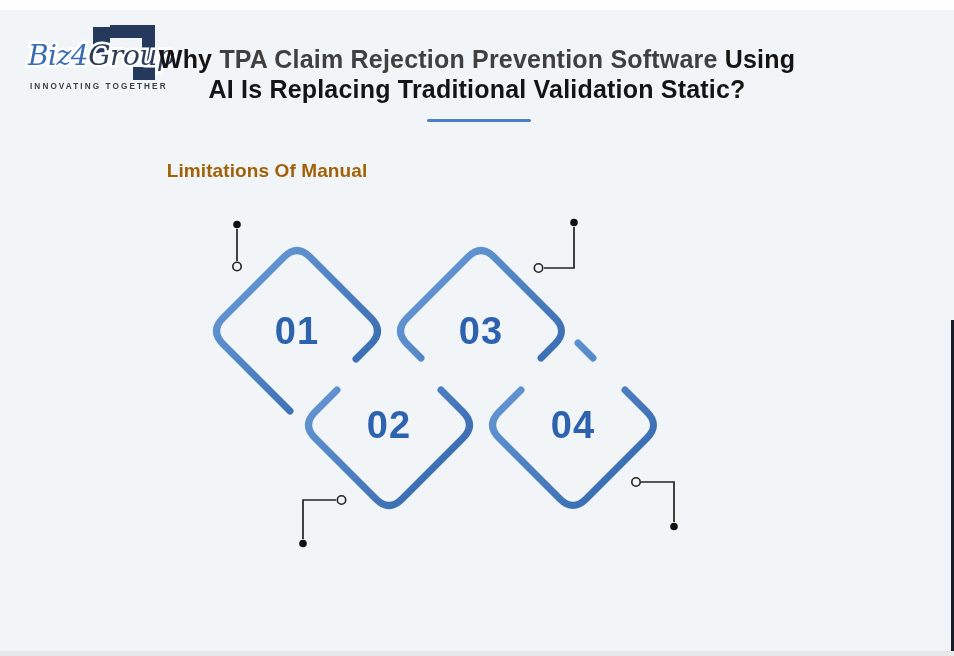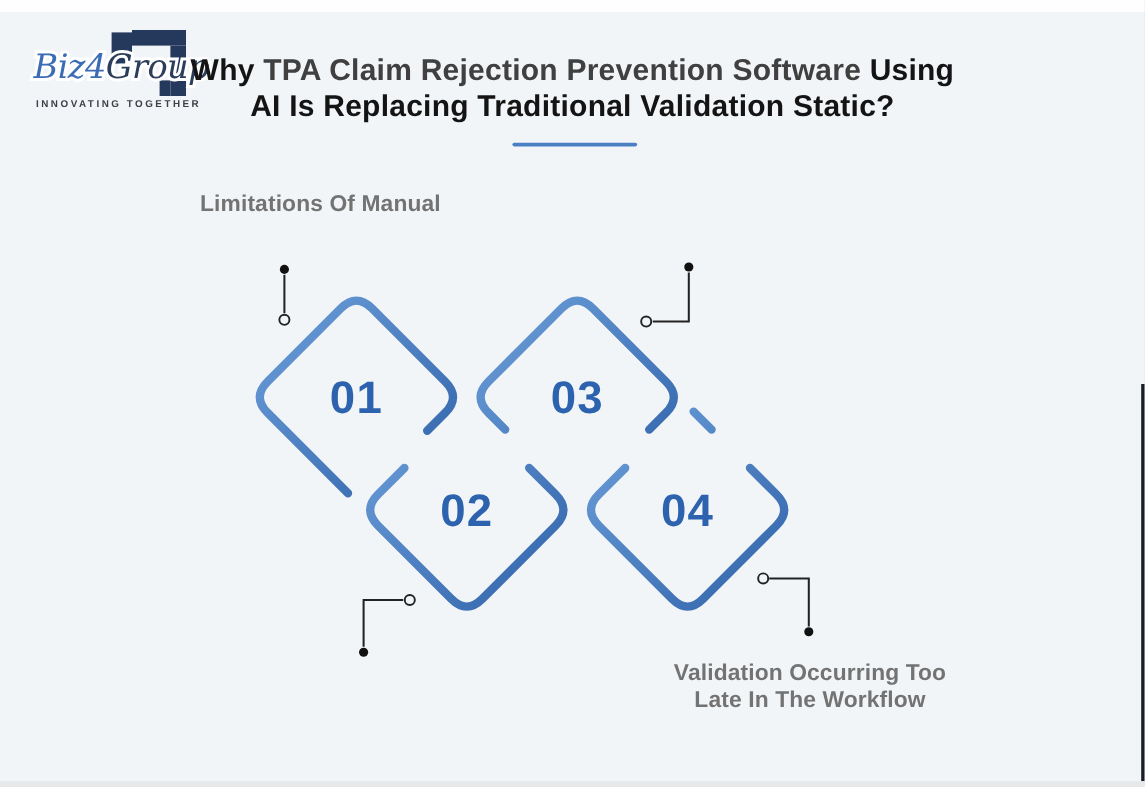--- a/index.html
+++ b/index.html
@@ -31,21 +31,21 @@
   
   .diagram-svg { position:absolute; left:0; top:0; }
   .num { font-family:"Liberation Sans", sans-serif; font-size:38px; font-weight:bold;
          text-anchor:middle; letter-spacing:1px; }
   .connector { stroke:#222222; stroke-width:1.7; fill:none; }
   .dot-filled { fill:#111111; }
   .dot-open { fill:#f2f5f8; stroke:#222222; stroke-width:1.6; }
 
   
   .label { position:absolute; transform:translateX(-50%); text-align:center;
-           font-size:19px; line-height:21.5px; font-weight:700; color:#737373;
+           font-size:19px; line-height:21.5px; font-weight:700; color:#a16207;
            white-space:nowrap; letter-spacing:0.1px; }
 </style>
 </head>
 <body>
 
 <div class="canvas">
 
   <div class="top-strip"></div>
 
   <svg class="logo-svg" width="170" height="80" viewBox="0 0 170 80">
@@ -116,20 +116,16 @@
     <g>
       <path class="connector" d="M641,482 L674,482 L674,522"></path>
       <circle class="dot-open" cx="636" cy="482" r="4.2"></circle>
       <circle class="dot-filled" cx="674" cy="526.5" r="3.8"></circle>
     </g>
   </svg>
 
   <div class="label" style="left:267px; top:160px">
     <span>Limitations Of Manual</span><br>
   </div>
-  <div class="label" style="left:675px; top:551px">
-    <span>Validation Occurring Too</span><br>
-    <span>Late In The Workflow</span>
-  </div>
 
   <div class="right-edge"></div>
   <div class="bottom-band"></div>
 </div>
 
 </body></html>

